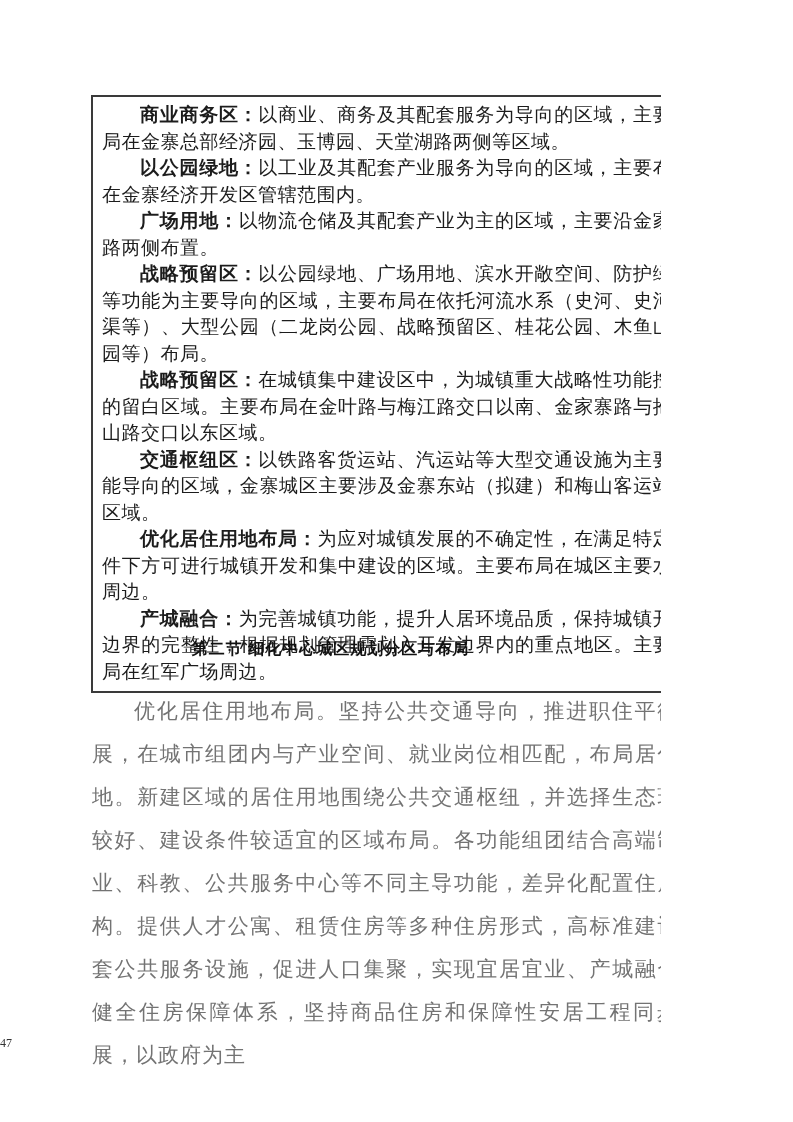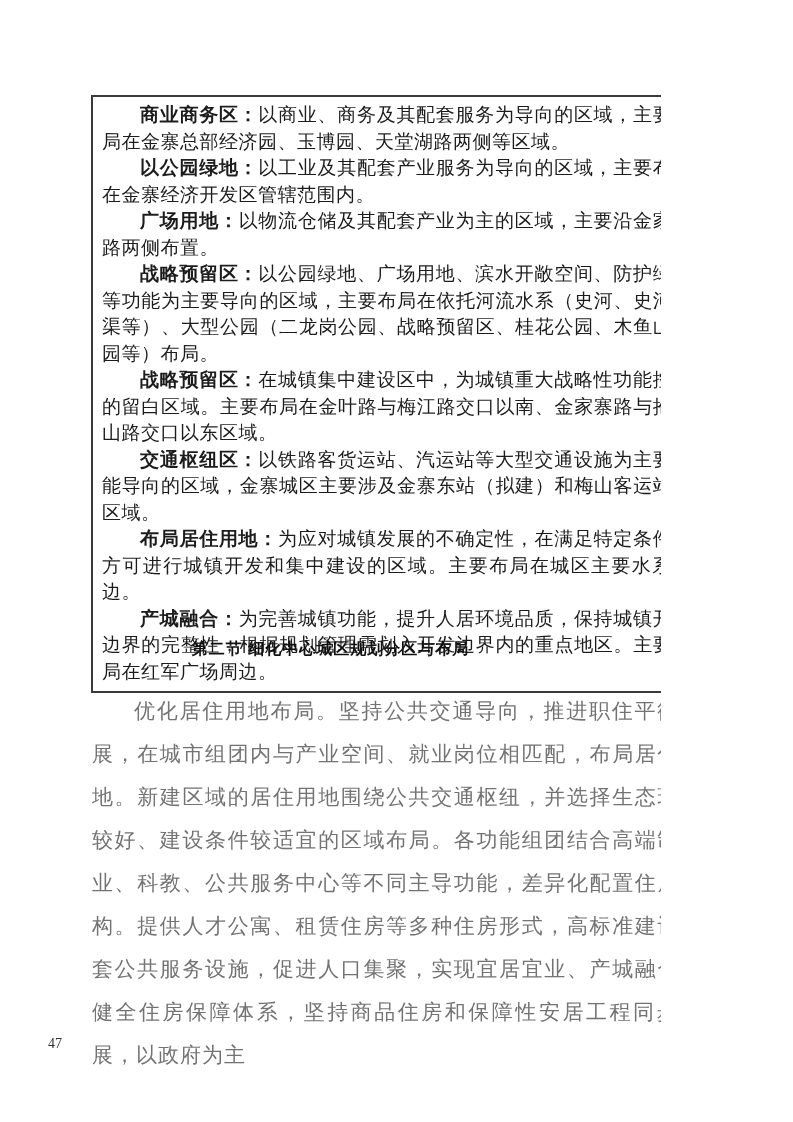--- a/index.html
+++ b/index.html
@@ -64,38 +64,37 @@
     text-indent: 2em;
     letter-spacing: 1px;
     color: #737373;
   }
   .page-number {
     position: absolute;
     top: 1036px;
     left: 0;
     width: 100%;
     text-align: left;
-    font-size: 14px;
+    font-size: 12px;
     color: #333;
-    margin-left: 48px;
   }
 </style>
 </head>
 <body>
 
 <div class="page">
 
   <div class="def-box">
     <p class="def-para"><span class="def-term">商业商务区：</span><span>以商业、商务及其配套服务为导向的区域，主要布局在金寨总部经济园、玉博园、天堂湖路两侧等区域。</span></p>
     <p class="def-para"><span class="def-term">以公园绿地：</span><span>以工业及其配套产业服务为导向的区域，主要布局在金寨经济开发区管辖范围内。</span></p>
     <p class="def-para"><span class="def-term">广场用地：</span><span>以物流仓储及其配套产业为主的区域，主要沿金家寨路两侧布置。</span></p>
     <p class="def-para"><span class="def-term">战略预留区：</span><span>以公园绿地、广场用地、滨水开敞空间、防护绿地等功能为主要导向的区域，主要布局在依托河流水系（史河、史河干渠等）、大型公园（二龙岗公园、战略预留区、桂花公园、木鱼山公园等）布局。</span></p>
     <p class="def-para"><span class="def-term">战略预留区：</span><span>在城镇集中建设区中，为城镇重大战略性功能控制的留白区域。主要布局在金叶路与梅江路交口以南、金家寨路与抱儿山路交口以东区域。</span></p>
     <p class="def-para"><span class="def-term">交通枢纽区：</span><span>以铁路客货运站、汽运站等大型交通设施为主要功能导向的区域，金寨城区主要涉及金寨东站（拟建）和梅山客运站等区域。</span></p>
-    <p class="def-para"><span class="def-term">布局居住用地：</span><span>为应对城镇发展的不确定性，在满足特定条件下方可进行城镇开发和集中建设的区域。主要布局在城区主要水系周边。</span></p>
+    <p class="def-para"><span class="def-term">优化居住用地布局：</span><span>为应对城镇发展的不确定性，在满足特定条件下方可进行城镇开发和集中建设的区域。主要布局在城区主要水系周边。</span></p>
     <p class="def-para"><span class="def-term">产城融合：</span><span>为完善城镇功能，提升人居环境品质，保持城镇开发边界的完整性，根据规划管理需划入开发边界内的重点地区。主要布局在红军广场周边。</span></p>
   </div>
 
   <h2 class="section-heading">第二节 细化中心城区规划分区与布局</h2>
 
   <p class="body-para">优化居住用地布局。坚持公共交通导向，推进职住平衡发展，在城市组团内与产业空间、就业岗位相匹配，布局居住用地。新建区域的居住用地围绕公共交通枢纽，并选择生态环境较好、建设条件较适宜的区域布局。各功能组团结合高端制造业、科教、公共服务中心等不同主导功能，差异化配置住房结构。提供人才公寓、租赁住房等多种住房形式，高标准建设配套公共服务设施，促进人口集聚，实现宜居宜业、产城融合。健全住房保障体系，坚持商品住房和保障性安居工程同步发展，以政府为主</p>
 
   <div class="page-number">47</div>
 
 </div>

